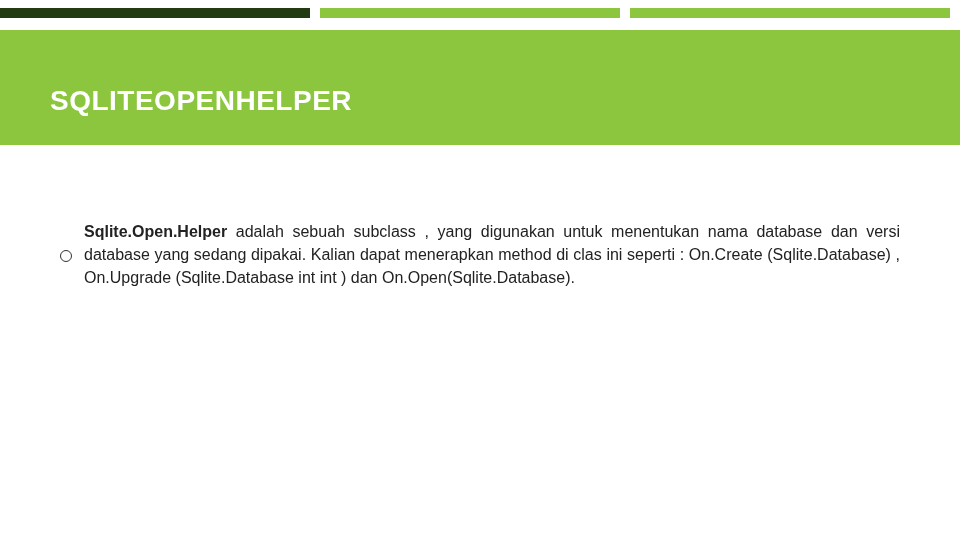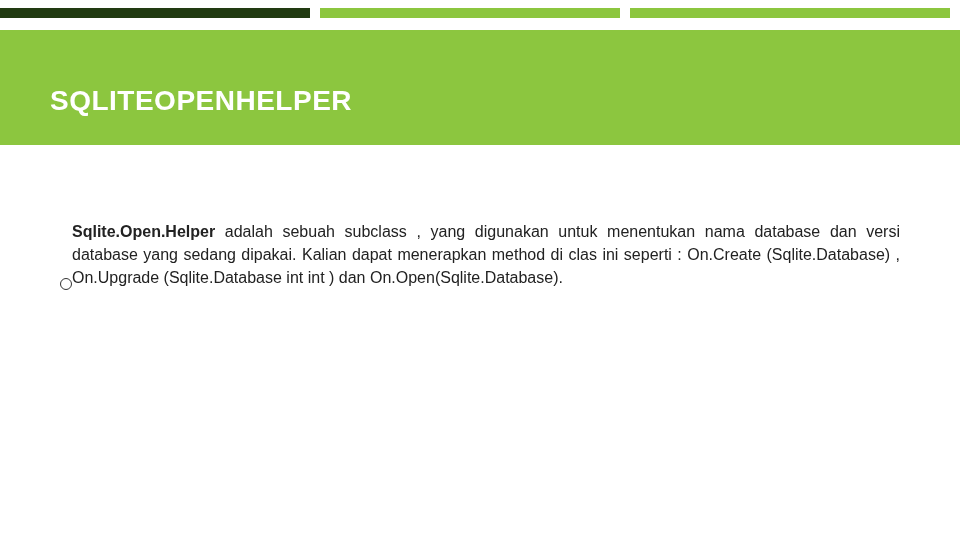--- a/index.html
+++ b/index.html
@@ -6,21 +6,21 @@
 body{width:960px;height:540px;background:#fff;font-family:Arial,Helvetica,sans-serif;overflow:hidden}
 .slide{width:960px;height:540px;position:relative}
 .topbar{position:absolute;top:8px;left:0;right:0;height:10px;display:flex;gap:10px}
 .topbar .seg{height:10px}
 .topbar .seg1{width:310px;background:#223b12}
 .topbar .seg2{width:300px;background:#8cc63f}
 .topbar .seg3{width:320px;background:#8cc63f}
 .titlebox{position:absolute;top:30px;left:0;right:0;height:115px;background:#8cc63f;padding:55px 0 0 50px}
 .title{color:#fff;font-size:28px;font-weight:700;letter-spacing:.5px}
 .content{position:absolute;top:220px;left:60px;right:60px}
-.item{display:flex;align-items:flex-end;}
+.item{display:flex;align-items:center;gap:12px}
 .bullet{width:12px;height:12px;border:1.5px solid #333;border-radius:50%;margin-top:3px;flex-shrink:0}
 .text{font-size:16px;color:#222;line-height:1.45;text-align:justify;text-justify:inter-word}
 .text b{font-weight:700}
 </style>
 </head>
 <body>
 
 <div class="slide">
   <div class="topbar">
     <div class="seg seg1"></div>

